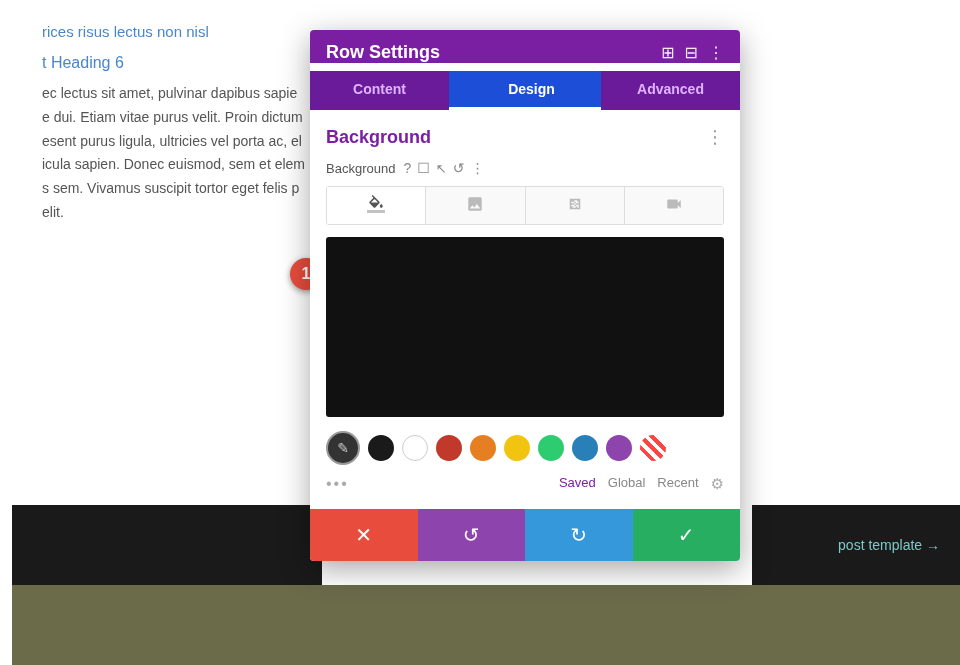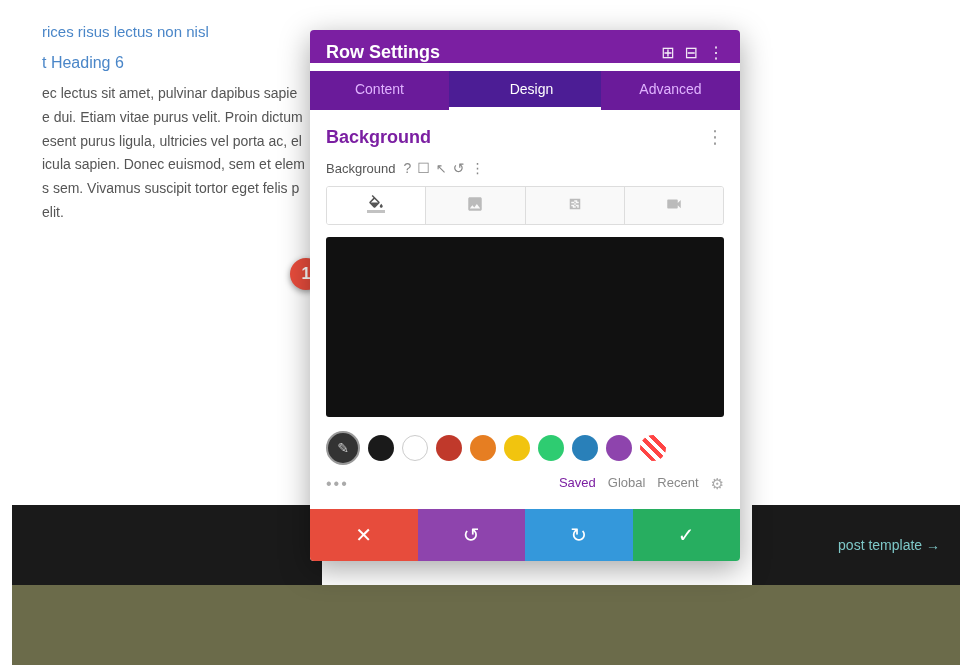--- a/index.html
+++ b/index.html
@@ -146,28 +146,28 @@
     .modal-tabs {
       display: flex;
       background: #6a1b9a;
     }
     .tab {
       flex: 1;
       text-align: center;
       padding: 10px 0;
       color: #e0b3ff;
       font-size: 14px;
-      font-weight: 400;
+      font-weight: 700;
       cursor: pointer;
       border-bottom: 3px solid transparent;
     }
     .tab.active {
       color: #fff;
       border-bottom: 3px solid #fff;
-      background: #4c1d95;
+      background: #1d4ed8;
       padding-left: 13px;
     }
 
     
     .modal-body {
       padding: 16px;
       background: #fff;
     }
 
     

